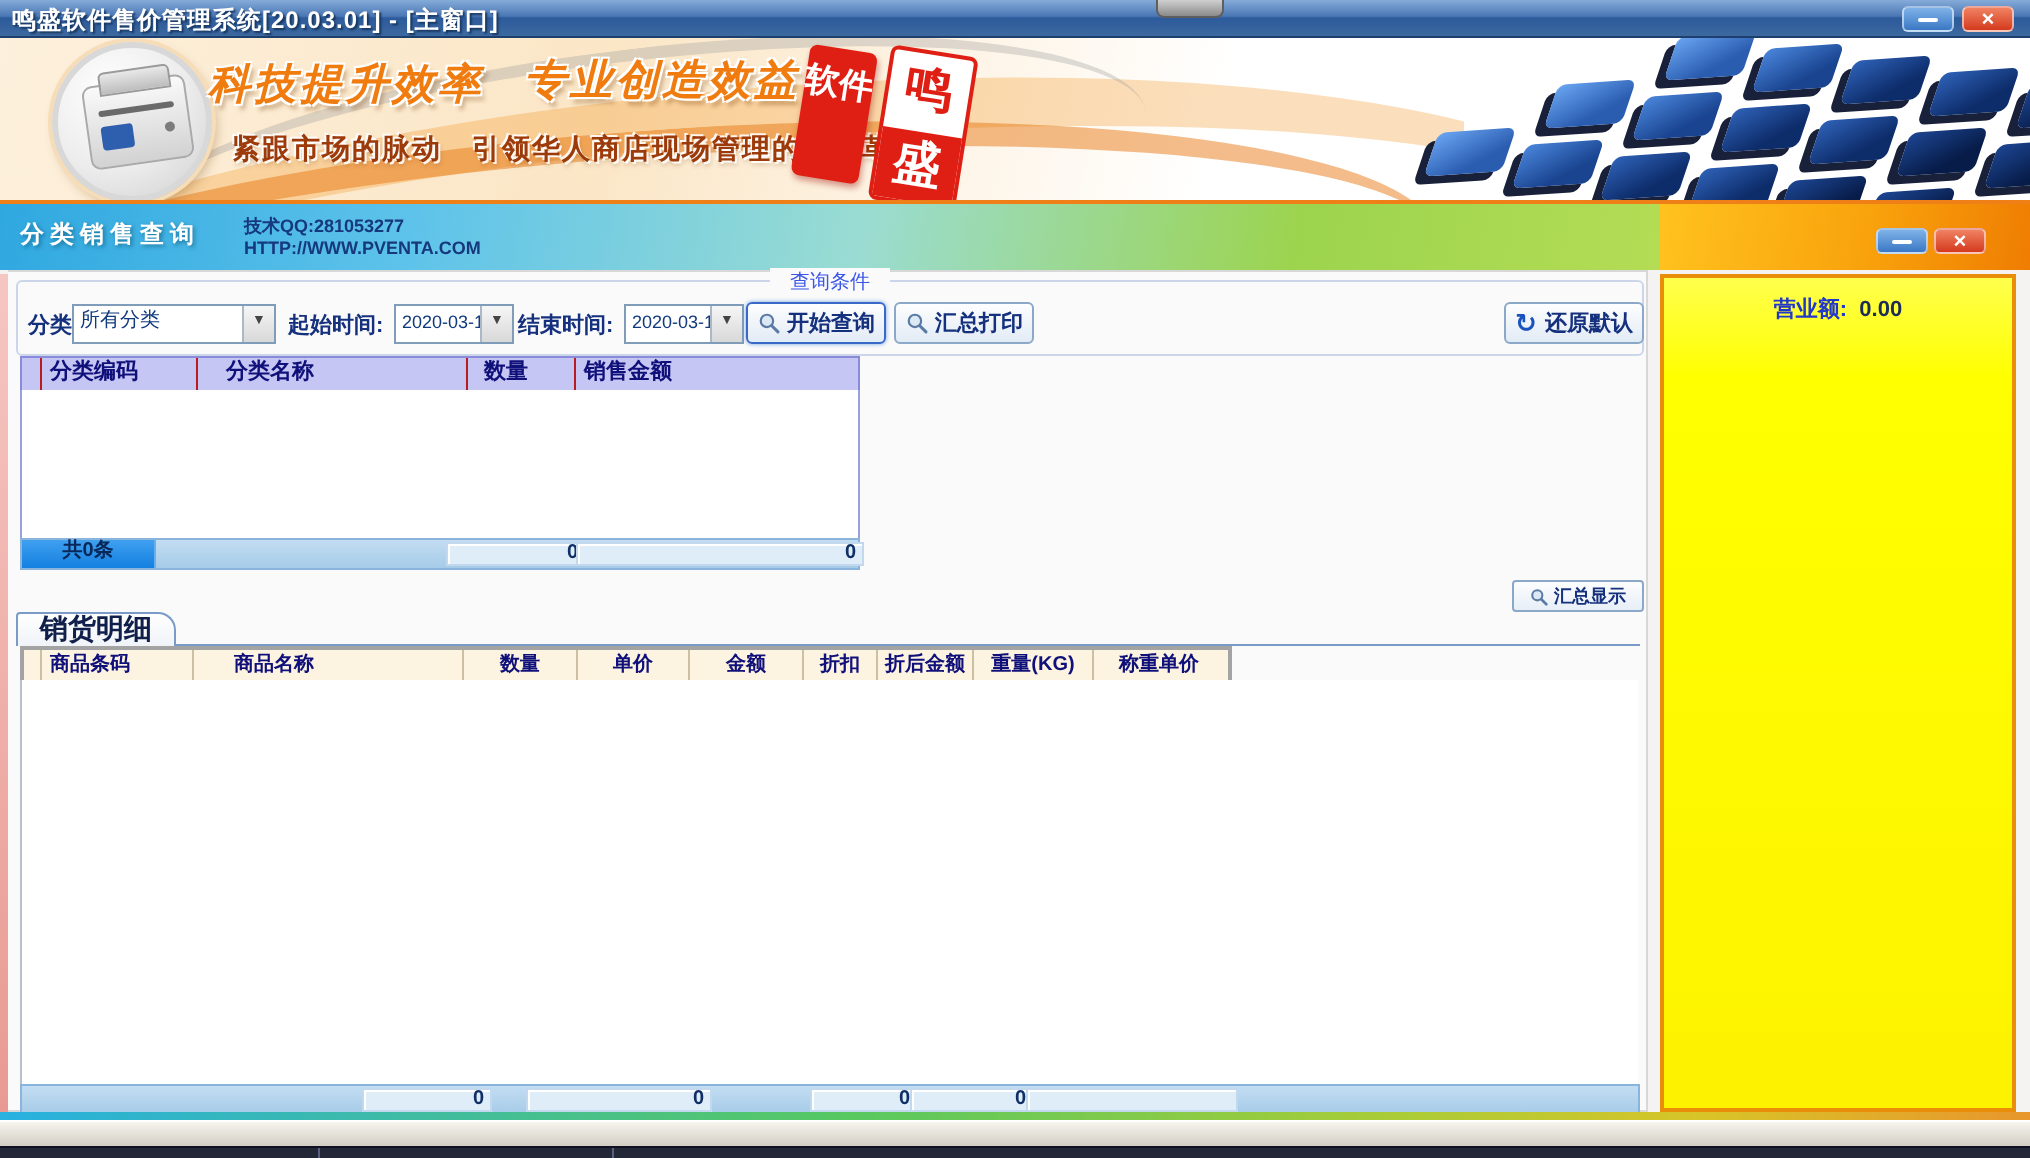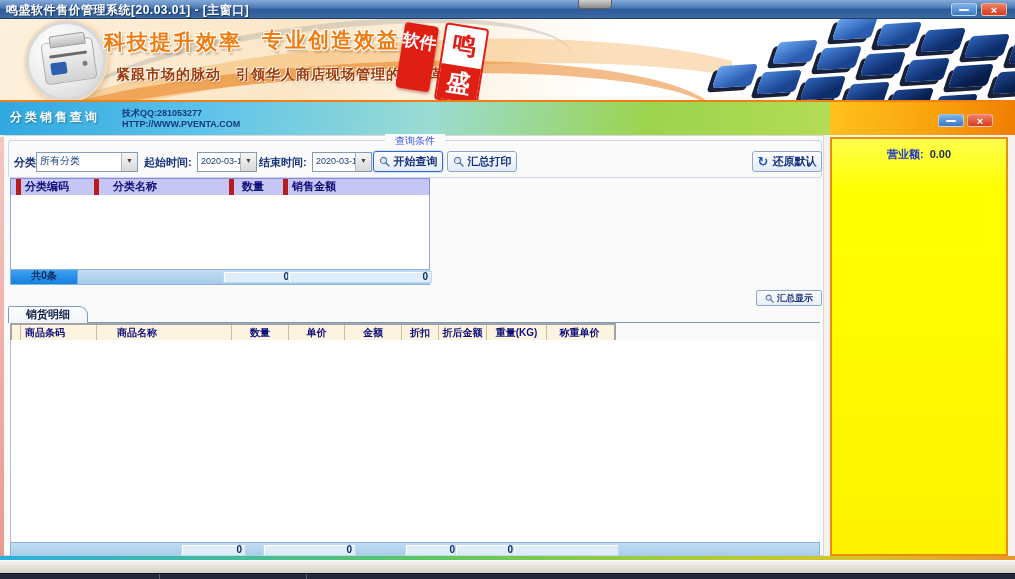--- a/index.html
+++ b/index.html
@@ -33,21 +33,21 @@
   .printer-circle{left:26px;top:2px;width:80px;height:80px;border-radius:50%;
     background:radial-gradient(circle at 35% 30%,#ffffff 0%,#ececec 55%,#cfcfcf 100%);
     border:3px solid #d8d8d8;box-shadow:0 0 0 2px #f6ddb8,2px 3px 6px rgba(120,70,10,.35);overflow:hidden;}
   .pr-body{position:absolute;left:14px;top:16px;width:50px;height:40px;border-radius:5px;
     background:linear-gradient(#fafafa,#d2d2d2);border:1px solid #aaa;transform:rotate(-8deg);}
   .pr-top{position:absolute;left:8px;top:-7px;width:34px;height:10px;background:linear-gradient(#e8e8e8,#bdbdbd);
     border:1px solid #9a9a9a;border-radius:3px 3px 0 0;}
   .pr-slot{position:absolute;left:6px;top:12px;width:38px;height:3px;background:#6a6a6a;border-radius:2px;}
   .pr-label{position:absolute;left:6px;top:20px;width:16px;height:12px;background:#2e5fae;border-radius:2px;}
   .pr-dot{position:absolute;right:7px;top:22px;width:5px;height:5px;border-radius:50%;background:#7c7c7c;}
-  .slogan{position:absolute;font-weight:bold;color:#f07c10;font-size:21px;letter-spacing:2px;white-space:nowrap;
+  .slogan{position:absolute;font-weight:bold;font-style:italic;color:#f07c10;font-size:21px;letter-spacing:2px;white-space:nowrap;
     text-shadow:-1px -1px 0 #fff,1px -1px 0 #fff,-1px 1px 0 #fff,1px 1px 0 #fff,2px 3px 2px rgba(120,60,0,.35);}
   .tagline{position:absolute;font-weight:bold;color:#9c3a0a;font-size:14px;letter-spacing:1px;white-space:nowrap;
     text-shadow:-1px -1px 0 rgba(255,255,255,.9),1px 1px 0 rgba(255,255,255,.9),1px 2px 2px rgba(120,60,0,.25);}
   .stamp{left:400px;top:3px;width:84px;height:76px;transform:rotate(9deg);}
   .stamp-left{position:absolute;left:0;top:6px;width:34px;height:62px;background:#e01f14;border-radius:4px;
     box-shadow:1px 2px 3px rgba(150,10,0,.4);color:#fff;font-weight:bold;font-size:17px;line-height:27px;
     text-align:center;width:34px;word-break:break-all;padding-top:4px;}
   .stamp-right{position:absolute;left:40px;top:0;width:40px;height:74px;border:2px solid #e01f14;border-radius:4px;background:#fff;}
   .stamp-rt{position:absolute;left:0;top:0;width:100%;height:36px;color:#e01f14;font-weight:bold;font-size:24px;line-height:36px;text-align:center;}
   .stamp-rb{position:absolute;left:0;bottom:0;width:100%;height:35px;background:#e01f14;color:#fff;font-weight:bold;font-size:24px;line-height:34px;text-align:center;}
@@ -79,37 +79,37 @@
   .combo .arrow{width:15px;background:linear-gradient(#f6f6f6,#d8d8d8);border-left:1px solid #aab8c8;
     color:#444;font-size:7px;line-height:16px;text-align:center;}
   .btn{position:absolute;top:15px;height:19px;border-radius:3px;background:linear-gradient(#fdfefe,#e2ebf5);
     display:flex;align-items:center;justify-content:center;gap:4px;color:#15317e;font-size:11px;font-weight:bold;cursor:default;}
   .btn.default{border:1px solid #3868c8;box-shadow:0 0 2px rgba(80,140,220,.8);}
   .btn.plain{border:1px solid #8ca8c8;}
   .reset-ic{color:#1a52c0;font-size:13px;font-weight:bold;line-height:13px;}
 
   .t1h,.t2h{position:absolute;display:flex;height:17px;}
   .t1h{left:6px;top:42px;width:418px;background:#c6c6f4;border:1px solid #8a8ada;}
-  .t1h>div{border-right:5px solid #b91c1c;color:#10107a;font-size:11px;font-weight:bold;line-height:15px;box-sizing:border-box;white-space:nowrap;overflow:hidden;}
+  .t1h>div{border-right:1px solid #b91c1c;color:#10107a;font-size:11px;font-weight:bold;line-height:15px;box-sizing:border-box;white-space:nowrap;overflow:hidden;}
   .t1body{position:absolute;left:6px;top:59px;width:418px;height:74px;background:#fff;border-left:1px solid #9aa0dc;border-right:1px solid #9aa0dc;}
   .tfoot{position:absolute;background:linear-gradient(#c2ddf2,#a6cbe8);border:1px solid #8ab4dc;height:14px;}
   .f1{left:6px;top:133px;width:418px;}
   .fcount{position:absolute;left:0;top:0;bottom:0;width:66px;background:linear-gradient(#3fa0f0,#1480e0);
     border-right:1px solid #66b0f0;color:#08285a;font-size:10px;font-weight:bold;text-align:center;line-height:12px;}
   .fcell{position:absolute;top:1px;bottom:1px;background:#dfedf9;border:1px solid #c2d8ee;box-shadow:inset 1px 1px 0 #fff;
     color:#0f2f66;font-size:10px;font-weight:bold;text-align:right;padding:0 3px;line-height:10px;}
 
   .band{position:absolute;left:0;top:152px;width:818px;height:17px;background:linear-gradient(#f2f0ea,#e4e0d6);
     border-top:1px solid #fff;border-bottom:1px solid #d0ccc2;}
   .band-label{position:absolute;left:6px;top:2px;color:#22222e;font-size:11px;white-space:nowrap;}
   .smallbtn{position:absolute;height:14px;border:1px solid #8ca8c8;border-radius:2px;background:linear-gradient(#fcfdfe,#e8eff7);
     display:flex;align-items:center;justify-content:center;gap:3px;color:#15317e;font-size:9px;font-weight:bold;}
 
   .tab{position:absolute;left:4px;top:170px;width:78px;height:16px;background:linear-gradient(#ffffff,#f0f3f8);
-    border:1px solid #7a9ac8;border-bottom:none;border-radius:2px 9px 0 0;color:#10204a;font-size:11px;font-weight:bold;
+    border:1px solid #7a9ac8;border-bottom:none;border-radius:2px 9px 0 0;color:#10204a;font-size:14px;font-weight:bold;
     text-align:center;line-height:15px;z-index:2;}
   .tabline{position:absolute;left:4px;top:186px;width:812px;border-top:1px solid #7a9ac8;}
 
   .t2h{left:6px;top:187px;width:602px;background:#fcf3e0;border:2px solid #a3a3a3;}
   .t2h>div{border-right:1px solid #cdbfa4;color:#10107a;font-size:10px;font-weight:bold;line-height:15px;
     text-align:center;box-sizing:border-box;white-space:nowrap;overflow:hidden;}
   .t2body{position:absolute;left:6px;top:204px;width:808px;height:202px;background:#fff;border-left:1px solid #b8c0cc;}
   .f2{left:6px;top:406px;width:808px;}
 
   

